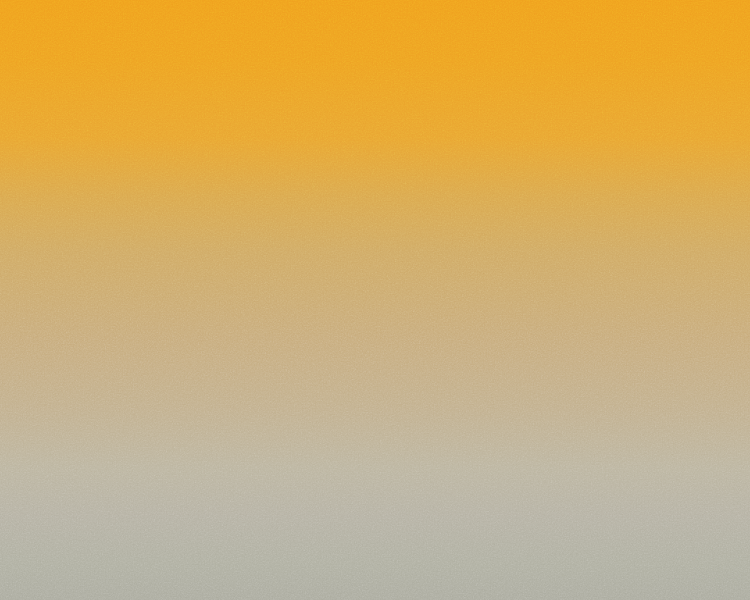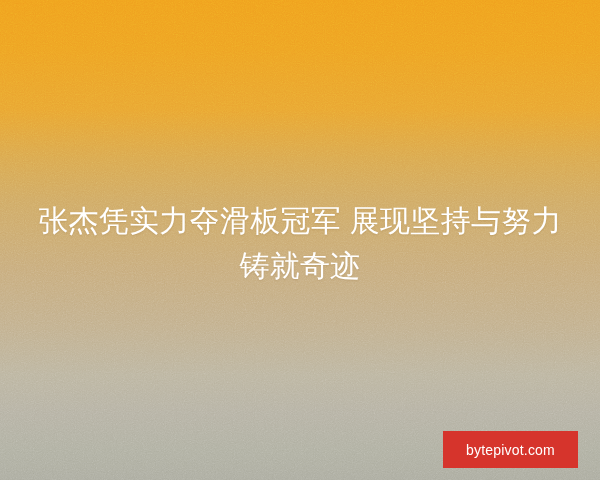--- a/index.html
+++ b/index.html
@@ -94,20 +94,15 @@
   <div class="bg-noise">
     <svg xmlns="http://www.w3.org/2000/svg" width="600" height="480" preserveAspectRatio="none">
       <filter id="grain">
         <feTurbulence type="fractalNoise" baseFrequency="0.9" numOctaves="4" stitchTiles="stitch"></feTurbulence>
         <feColorMatrix type="saturate" values="0"></feColorMatrix>
       </filter>
       <rect width="600" height="480" filter="url(#grain)"></rect>
     </svg>
   </div>
 
-  <h1 class="headline">张杰凭实力夺滑板冠军 展现坚持与努力
-铸就奇迹</h1>
 
-  <div class="watermark-badge">
-    <span class="wm-text">bytepivot.com</span>
-  </div>
 
 </div>
 
 </body></html>

